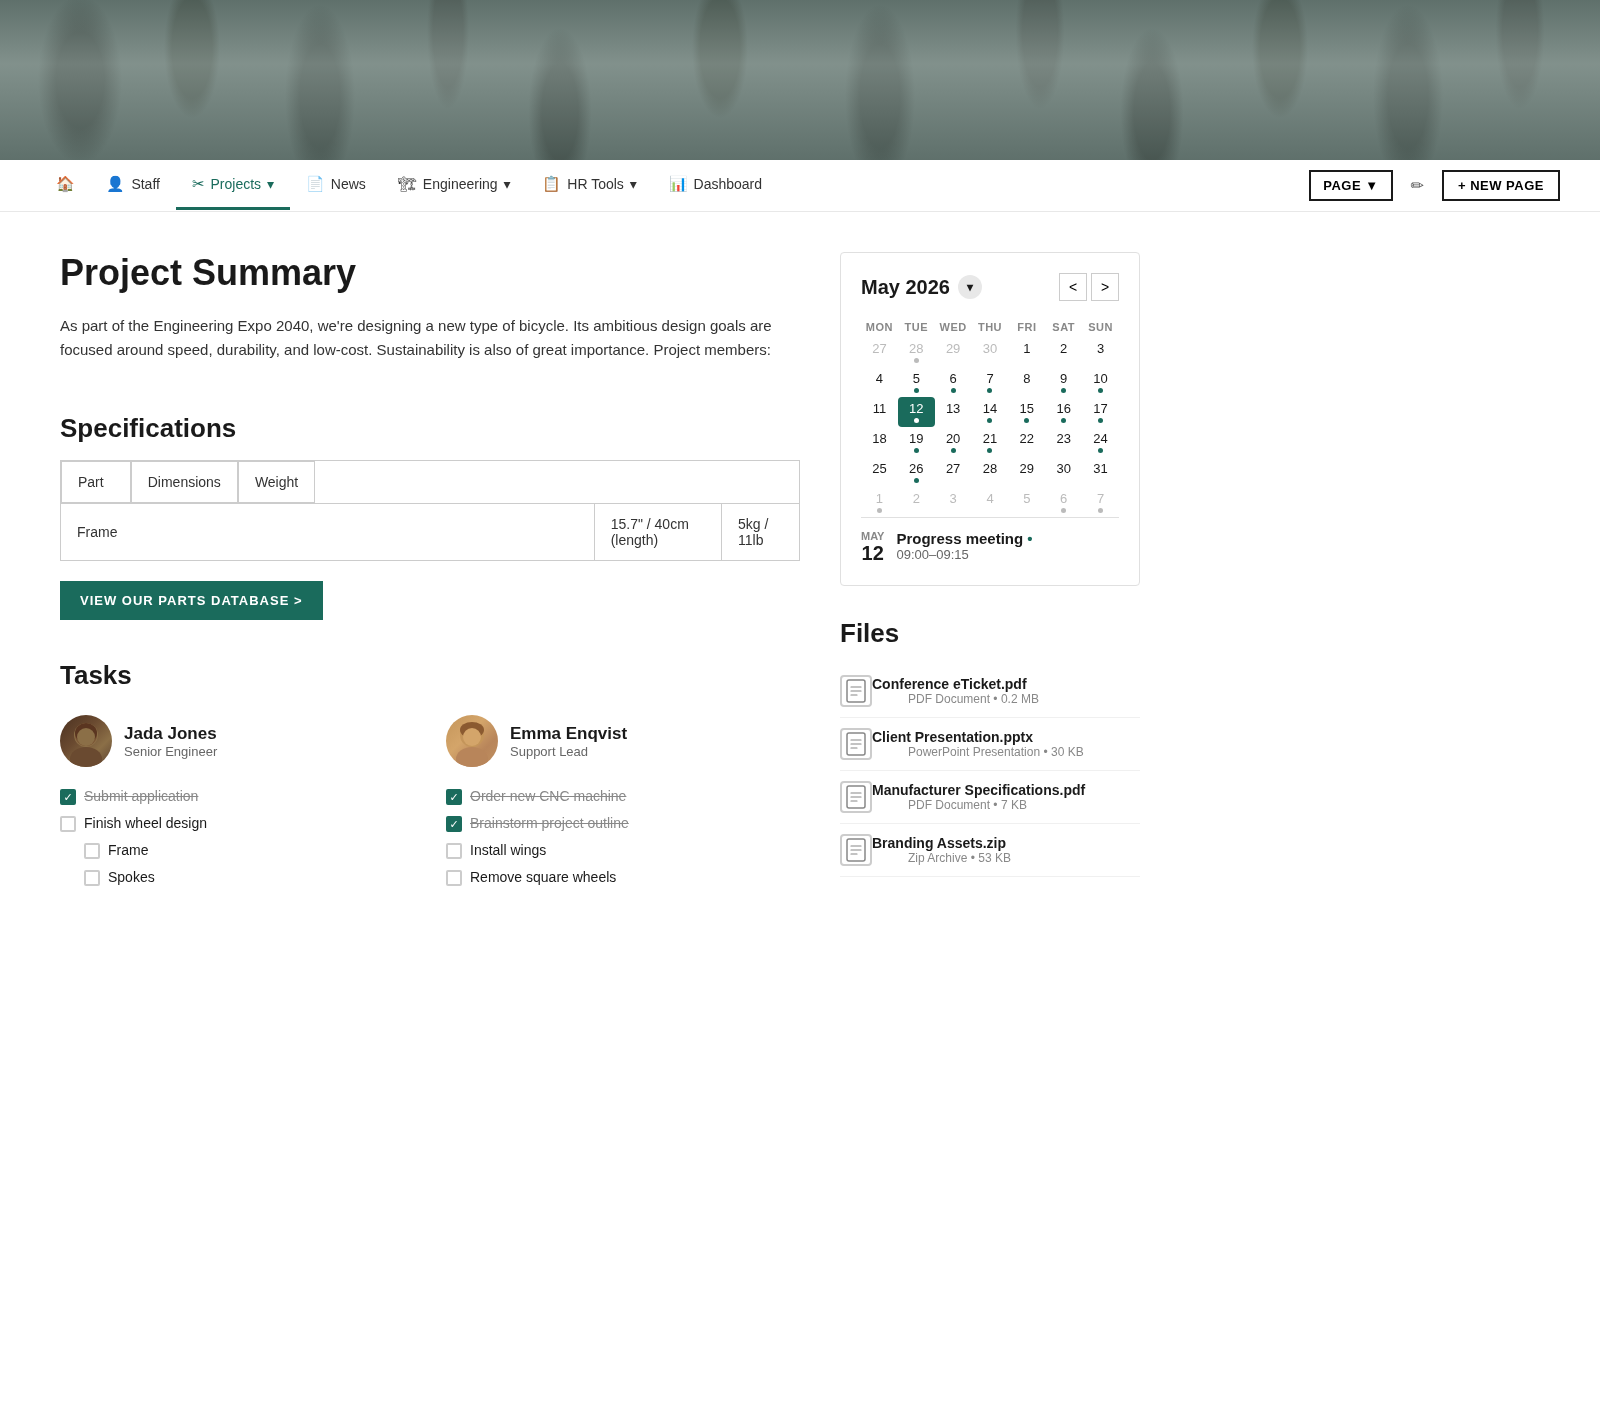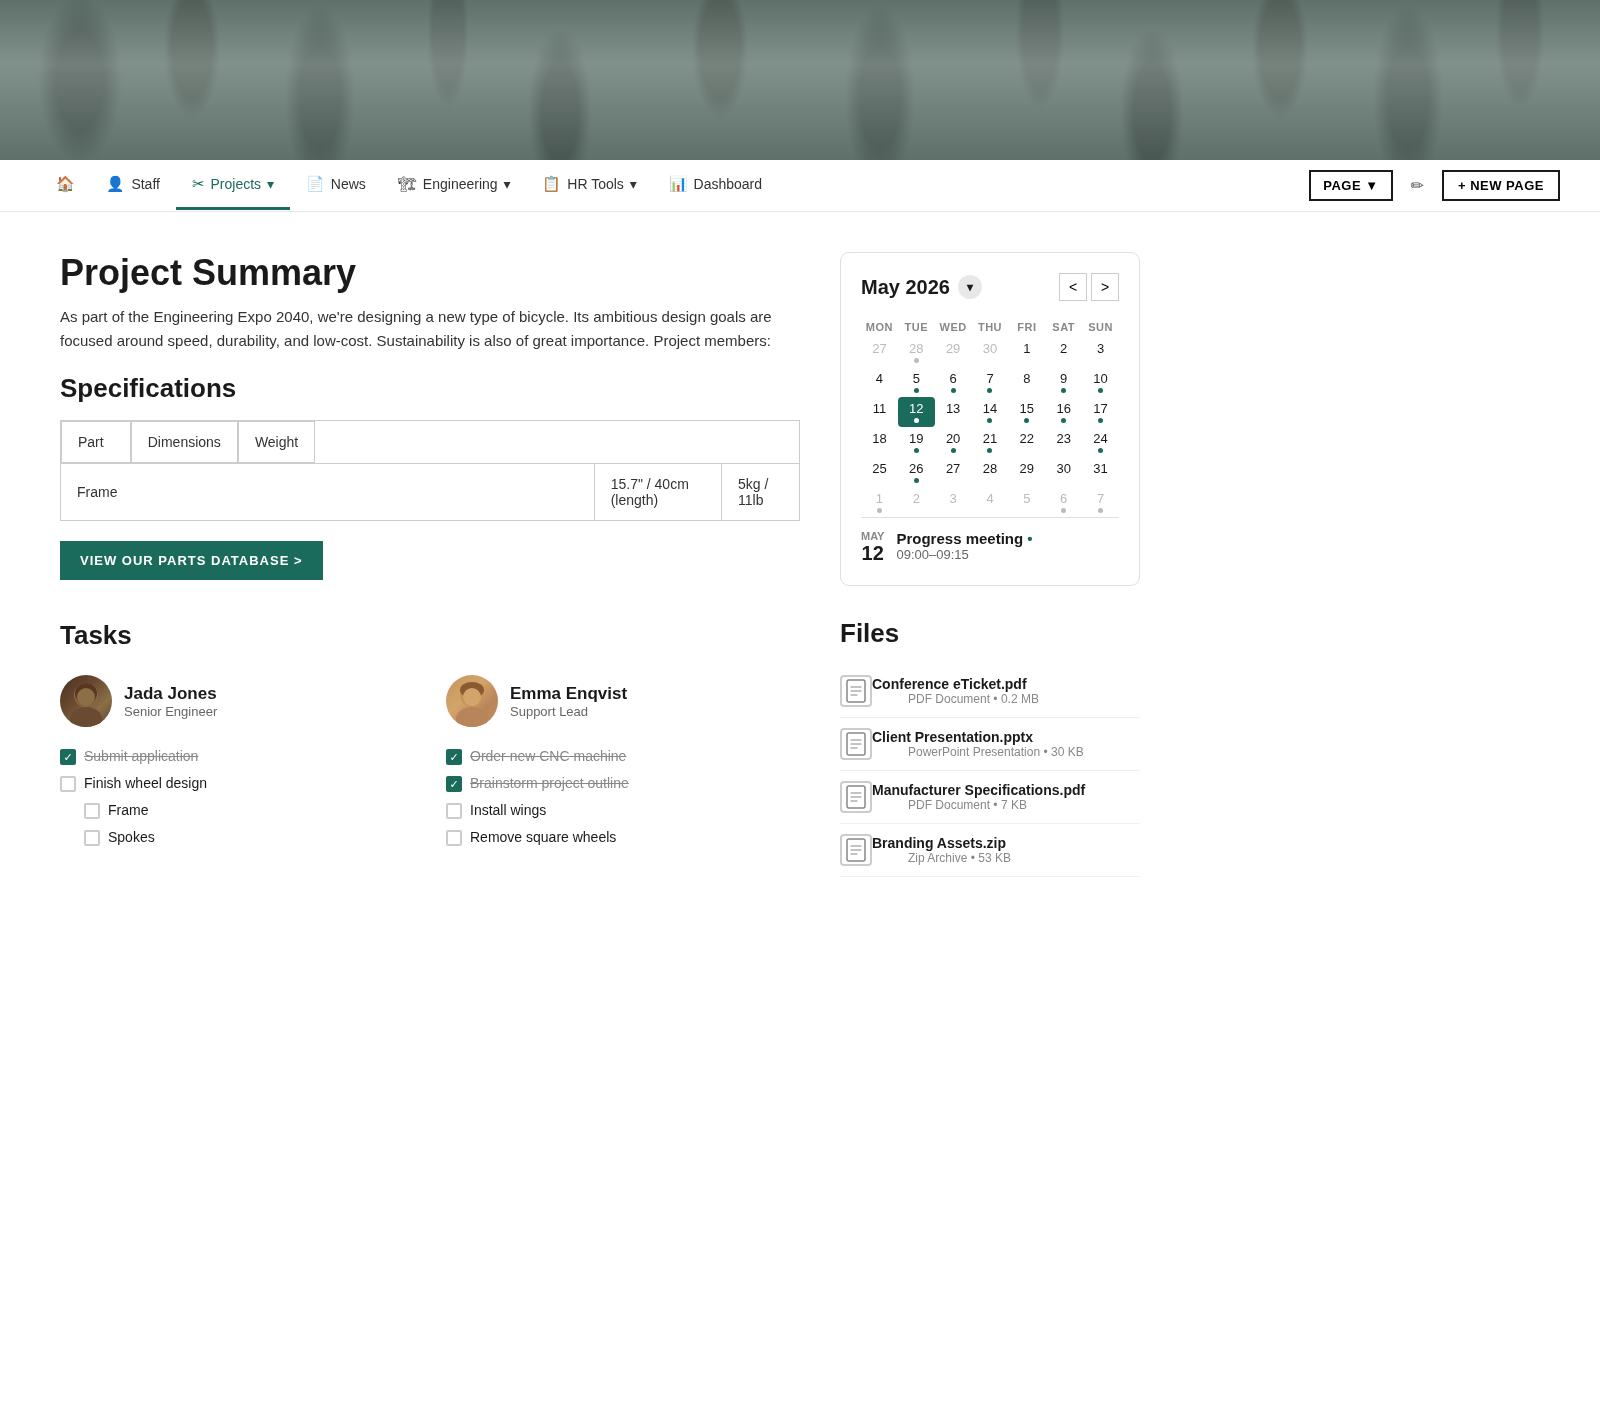--- a/index.html
+++ b/index.html
@@ -117,23 +117,23 @@
     }
     .content-left {
       flex: 1;
     }
     .content-right {
       width: 300px;
       flex-shrink: 0;
     }
 
     
-    h1 { font-size: 36px; font-weight: 700; margin-bottom: 11px; color: #1a1a1a; }
+    h1 { font-size: 36px; font-weight: 700; margin-bottom: 20px; color: #1a1a1a; }
     h2 { font-size: 26px; font-weight: 700; margin-bottom: 16px; color: #1a1a1a; }
-    .intro-text { font-size: 15px; line-height: 1.6; color: #333; margin-bottom: 20px; }
+    .intro-text { font-size: 15px; line-height: 1.6; color: #333; margin-bottom: 51px; }
 
     
     .specs-section { margin-bottom: 32px; }
     .specs-table {
       width: 100%;
       border-collapse: collapse;
       border: 1px solid #ccc;
       margin-bottom: 20px;
     }
     .specs-table th, .specs-table td {
@@ -155,21 +155,21 @@
       letter-spacing: 1px;
       cursor: pointer;
       border: none;
       text-transform: uppercase;
     }
 
     
     .calendar-section {
       background: #fff;
       border: 1px solid #e0e0e0;
-      border-radius: 9px;
+      border-radius: 4px;
       padding: 20px;
       margin-bottom: 32px;
     }
     .calendar-header {
       display: flex;
       align-items: center;
       justify-content: space-between;
       margin-bottom: 16px;
     }
     .calendar-title {

